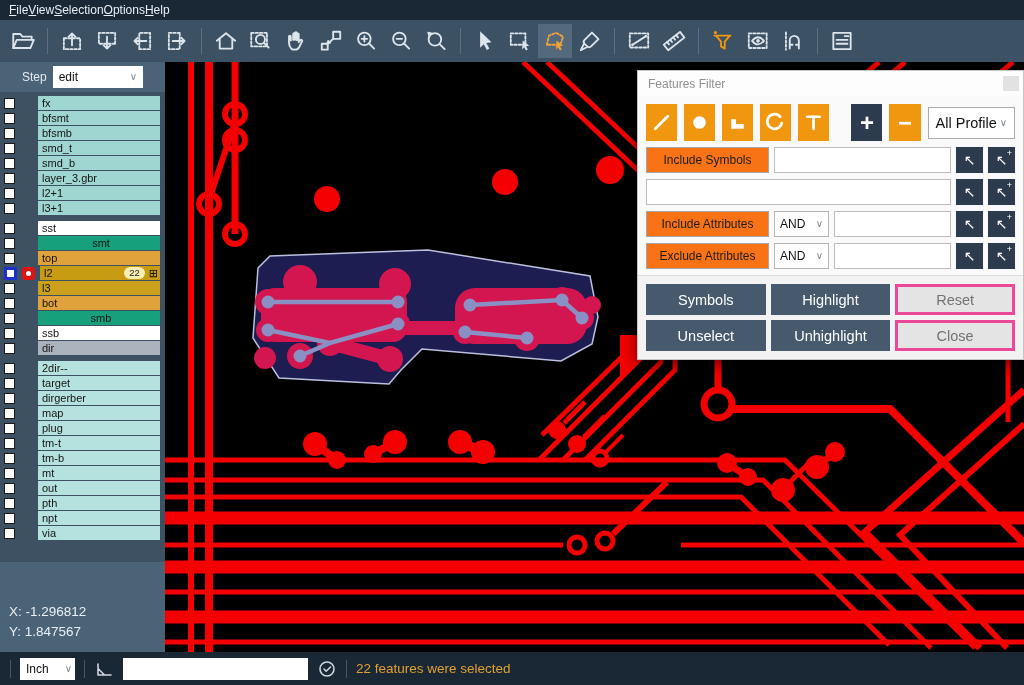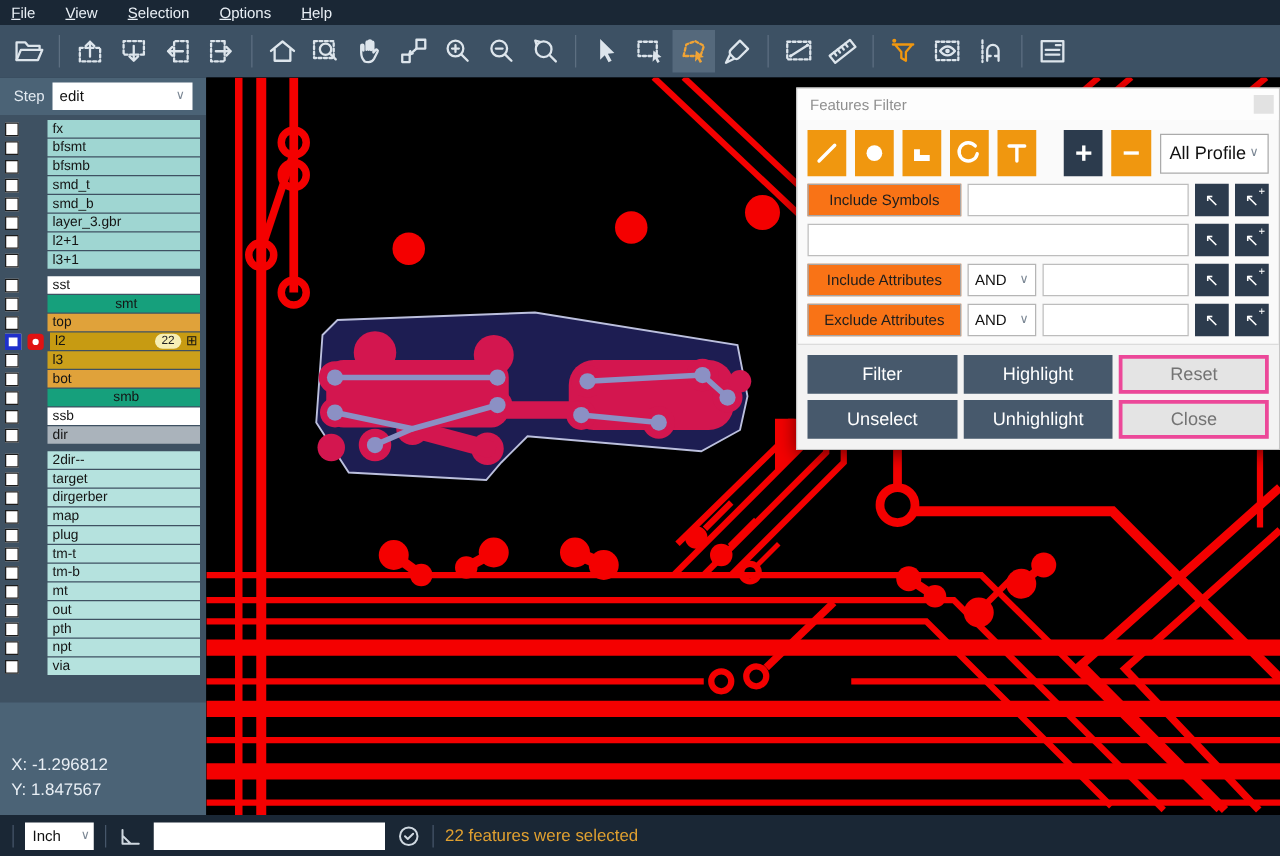--- a/index.html
+++ b/index.html
@@ -2,42 +2,42 @@
 <html><head>
 <meta charset="utf-8">
 <style>
   * { margin:0; padding:0; box-sizing:border-box; }
   html,body { width:1024px; height:685px; overflow:hidden; background:#1a2735;
     font-family:"Liberation Sans", sans-serif; }
   .app { width:1024px; height:685px; display:flex; flex-direction:column; }
 
   
   .menubar { height:20px; background:#1a2735; display:flex; align-items:center;
-    gap:24px; padding-left:9px; font-size:12px; color:#e9eff5; flex:none; }
+    padding-left:9px; font-size:12px; color:#e9eff5; flex:none; }
   .menubar .mitem { display:inline-block; cursor:default; }
   .menubar .mitem::first-letter { text-decoration:underline; }
 
   
   .toolbar { height:42px; background:#3d5164; display:flex; align-items:center;
     padding-left:6px; gap:1px; flex:none; }
   .tb { width:34px; height:34px; background:transparent; border:none; display:flex;
     align-items:center; justify-content:center; padding:0; }
   .tb svg { width:26px; height:26px; stroke:#dde5ec; fill:none; stroke-width:1.7;
     stroke-linecap:round; stroke-linejoin:round; }
   .tb.active { background:#55697c; }
   .tb.active svg { stroke:#f0a335; }
   .tb.orange svg { stroke:#f0970f; }
   .tsep { width:1px; height:26px; background:#5d6f81; margin:0 6px; flex:none; }
 
   
   .main { display:flex; height:590px; flex:none; }
 
   
   .sidebar { width:165px; background:#4b6376; position:relative; flex:none; }
-  .step-row { height:30px; display:flex; align-items:center; padding:0 11px; gap:6px;
+  .step-row { height:30px; display:flex; align-items:center; padding:0 22px; gap:6px;
     font-size:12px; color:#e2eaf1; }
   .step-select { flex:1; background:#fff; color:#111; height:22px; display:flex;
     align-items:center; justify-content:space-between; padding:0 6px; font-size:12px; }
   .chev { color:#7b8794; font-size:10px; line-height:1; }
   .layer-list { background:#3e5162; padding:4px 0 6px 0; }
   .layer-group { margin-bottom:6px; }
   .layer-group:last-child { margin-bottom:16px; }
   .layer-row { display:flex; align-items:center; height:14px; margin-bottom:1px; }
   .cbx { width:11px; height:11px; background:#fff; border:1.5px solid #1c1c1c;
     margin-left:4px; flex:none; }
@@ -711,21 +711,21 @@
           <button class="fld-label">Exclude Attributes</button>
           <div class="and-select">
             <span>AND</span>
             <span class="chev">∨</span>
           </div>
           <input class="fld-input" type="text" style="">
           <button class="arrow-btn"><span>↖</span></button>
           <button class="arrow-btn"><span>↖</span><span class="plus-mini">+</span></button>
         </div>
         <div class="dlg-actions">
-          <button class="act dark">Filter</button>
+          <button class="act dark">Symbols</button>
           <button class="act dark">Highlight</button>
           <button class="act light">Reset</button>
           <button class="act dark">Unselect</button>
           <button class="act dark">Unhighlight</button>
           <button class="act light">Close</button>
         </div>
       </div>
     </div>
   </div>
 

